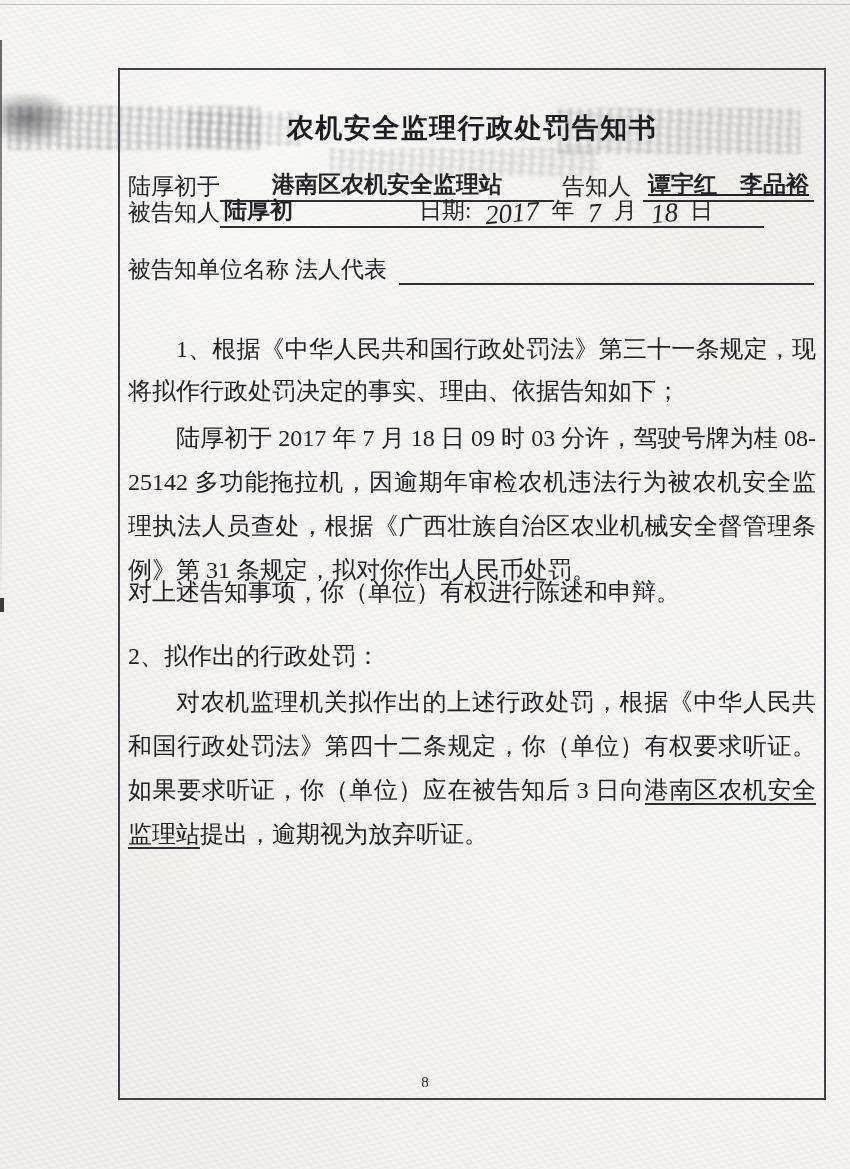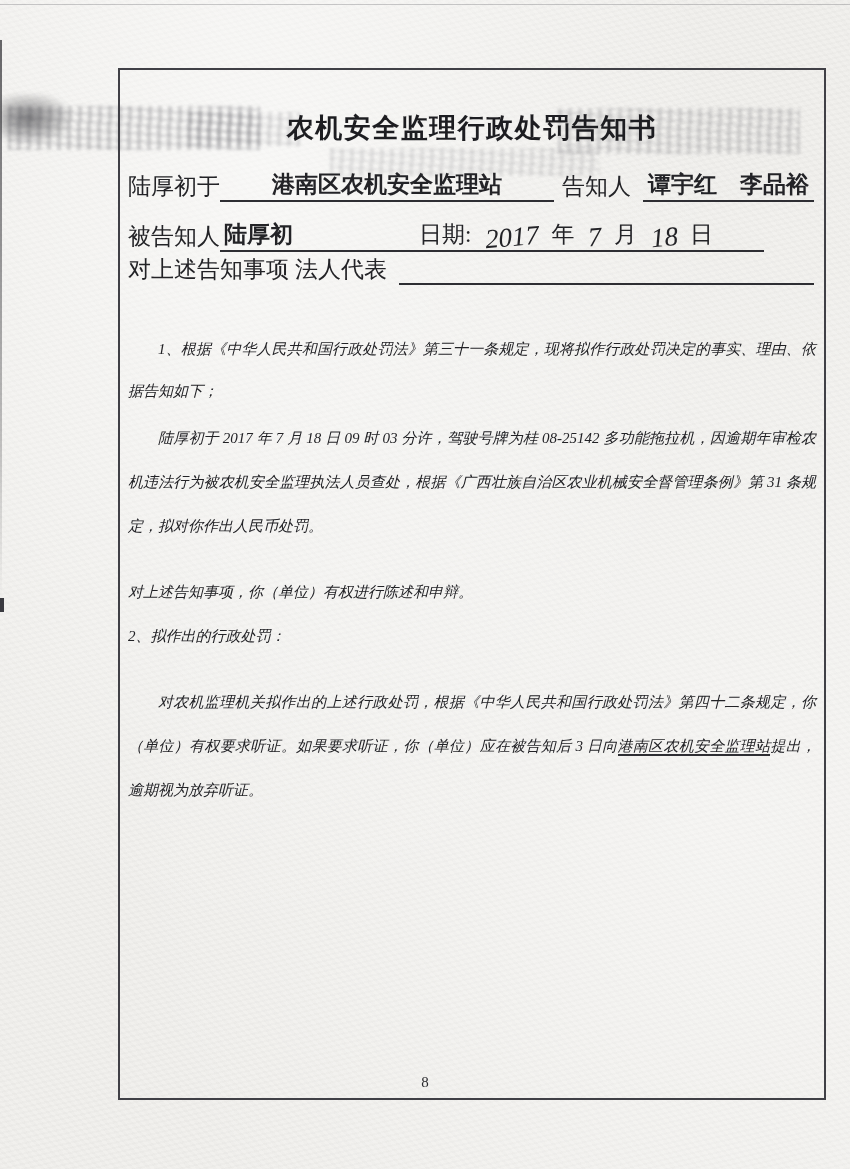--- a/index.html
+++ b/index.html
@@ -39,43 +39,43 @@
 
   .row { position:absolute; left:8px; right:10px; display:flex; align-items:flex-end;
          font-size:23px; line-height:30px; white-space:nowrap; }
   .lbl { white-space:nowrap; }
   .ul  { border-bottom:2px solid #2e2e33; }
   .val { font-weight:bold; }
 
   .row1 { top:100px; }
   .row1 .ul1 { width:334px; text-align:center; }
   .row1 .lbl2 { margin-left:8px; }
-  .row1 .ul2 { flex:1; margin-left:12px; text-align:center; }
+  .row1 .ul2 { flex:1; margin-left:12px; text-align:center;text-decoration:underline; }
 
-  .row2 { top:150px;text-align:right; }
+  .row2 { top:126px;text-align:right; }
   .row2 .uldate { display:flex; align-items:flex-end; width:544px; border-bottom:2px solid #2e2e33; }
   .row2 .name { font-weight:bold; margin-left:4px; }
   .row2 .dlabel { margin-left:126px; }
   .hand { display:inline-block; font-style:italic; font-size:27px; line-height:28px;
           transform:rotate(-5deg); margin:0 10px 0 14px; position:relative; top:1px; }
   .suf { margin-left:2px; }
 
   .row3 { top:185px; }
   .row3 .ul3 { padding:0 8px 0 4px; margin-left:2px; }
   .row3 .lbl2 { margin-left:6px; }
   .row3 .ul4 { flex:1; margin-left:12px; min-width:90px; }
 
   .row4 { top:227px; }
 
-  .para, .line { position:absolute; left:8px; right:8px; font-size:15px;
-                 line-height:44px; text-align:justify; color:#222226;font-style:italic; }
+  .para, .line { position:absolute; left:8px; right:8px; font-size:24px;
+                 line-height:44px; text-align:justify; color:#222226; }
   .p1 { top:258px; line-height:42px; text-indent:2em; }
   .p2 { top:346px; text-indent:2em; }
   .s1 { top:500px; }
-  .s2 { top:544px; display:flex; align-items:flex-start; white-space:nowrap; }
+  .s2 { top:564px; display:flex; align-items:flex-start; white-space:nowrap; }
   .s2 .ulv { flex:1; border-bottom:2px solid #2e2e33; margin-right:18px; }
   .p3 { top:610px; text-indent:2em; }
   .ulinline { border-bottom:2px solid #2e2e33; }
 
   .pagenum { position:absolute; left:0; right:0; top:1074px; text-align:center;
              font-size:15px; color:#2a2a2e; }
 </style>
 </head>
 <body>
 
@@ -109,21 +109,21 @@
         <span class="hand">2017</span>
         <span class="lbl suf">年</span>
         <span class="hand">7</span>
         <span class="lbl suf">月</span>
         <span class="hand">18</span>
         <span class="lbl suf">日</span>
       </span>
     </div>
 
     <div class="row row3">
-      <span class="lbl">对上述告知事项</span>
+      <span class="lbl">被告知单位名称</span>
       <span class="lbl lbl2">法人代表</span>
       <span class="ul ul4"></span>
     </div>
 
 
     <div class="para p1">1、根据《中华人民共和国行政处罚法》第三十一条规定，现将拟作行政处罚决定的事实、理由、依据告知如下；</div>
 
     <div class="para p2">陆厚初于 2017 年 7 月 18 日 09 时 03 分许，驾驶号牌为桂 08-25142 多功能拖拉机，因逾期年审检农机违法行为被农机安全监理执法人员查处，根据《广西壮族自治区农业机械安全督管理条例》第 31 条规定，拟对你作出人民币处罚。</div>
 
     <div class="line s1">对上述告知事项，你（单位）有权进行陈述和申辩。</div>

